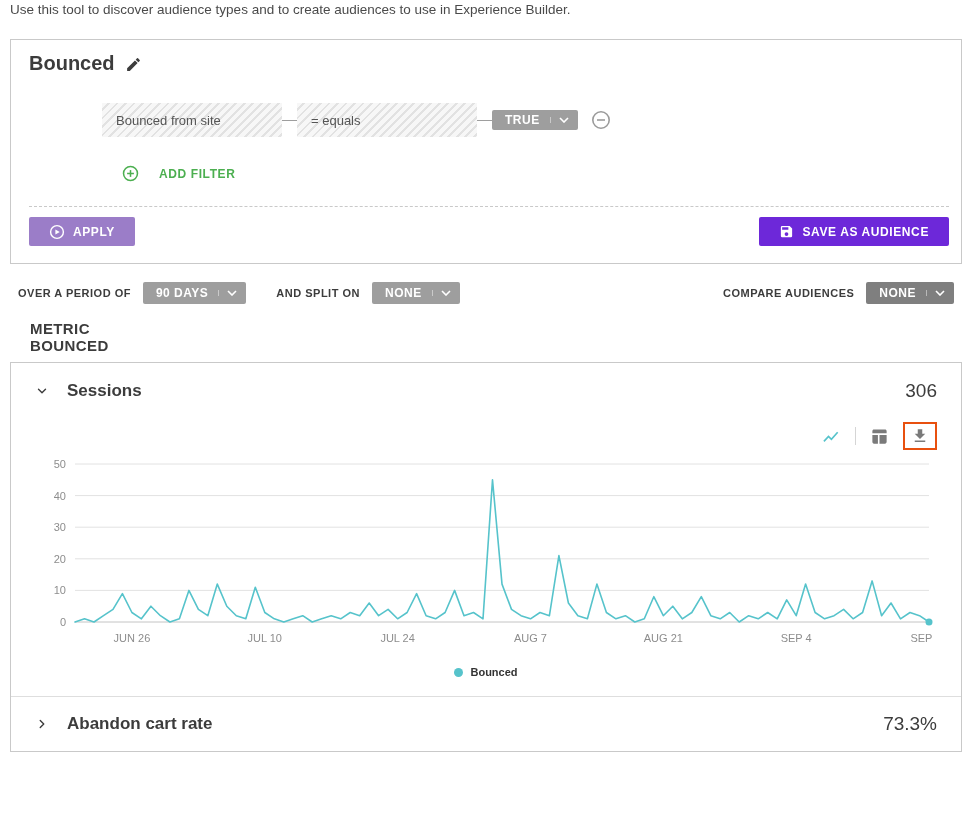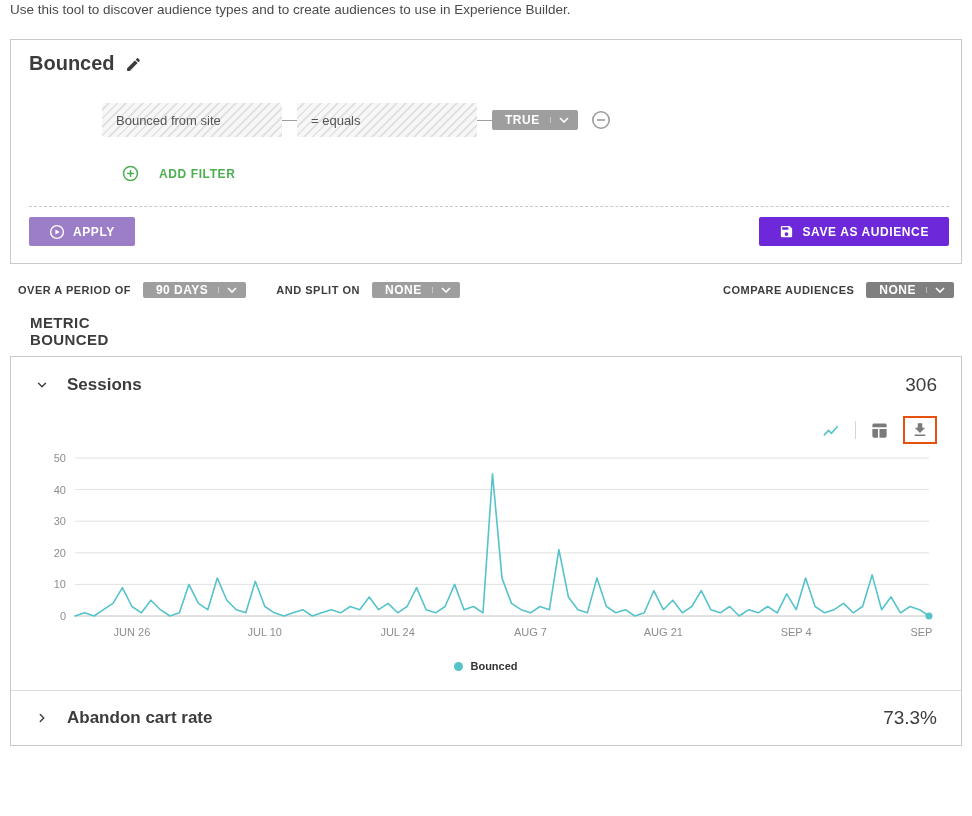--- a/index.html
+++ b/index.html
@@ -21,21 +21,21 @@
   .hatch-box { height: 34px; display: inline-flex; align-items: center; padding: 0 14px;
     min-width: 180px; font-size: 13px; color: #555;
     background: repeating-linear-gradient(135deg, #f7f7f7 0px, #f7f7f7 4px, #e2e2e2 4px, #e2e2e2 6px); }
   .connector { width: 15px; height: 1px; background: #9e9e9e; }
   .dd { display: inline-flex; align-items: center; height: 20px; padding: 0 9px 0 13px;
     background: var(--button-gray, #9e9e9e); color: #fff; font-weight: 700; font-size: 12px;
     letter-spacing: .5px; border: none; border-radius: 2px; cursor: pointer;
     font-family: inherit; }
   .dd .chev { display: inline-flex; margin-left: 10px; padding-left: 8px;
     border-left: 1px solid rgba(255,255,255,.45); }
-  .dd.small { height: 16px; }
+  .dd.small { height: 22px; }
   .dd.darker { background: var(--button-dark-gray, #7f7f7f); }
   .remove-icon { display: inline-flex; margin-left: 13px; cursor: pointer; }
   .add-filter { display: inline-flex; align-items: center; gap: 20px; margin: 28px 0 0 20px;
     color: var(--accent-green, #4caf50); font-size: 12px; font-weight: 700;
     letter-spacing: .6px; cursor: pointer; }
   .card-footer { margin-top: 20px; border-top: 1px dashed #c9c9c9; padding: 10px 0 9px 0;
     display: flex; justify-content: space-between; align-items: center; }
   .btn { display: inline-flex; align-items: center; gap: 8px; height: 29px; padding: 0 20px;
     border: none; border-radius: 2px; color: #fff; font-weight: 700; font-size: 12px;
     letter-spacing: .6px; cursor: pointer; font-family: inherit; }

